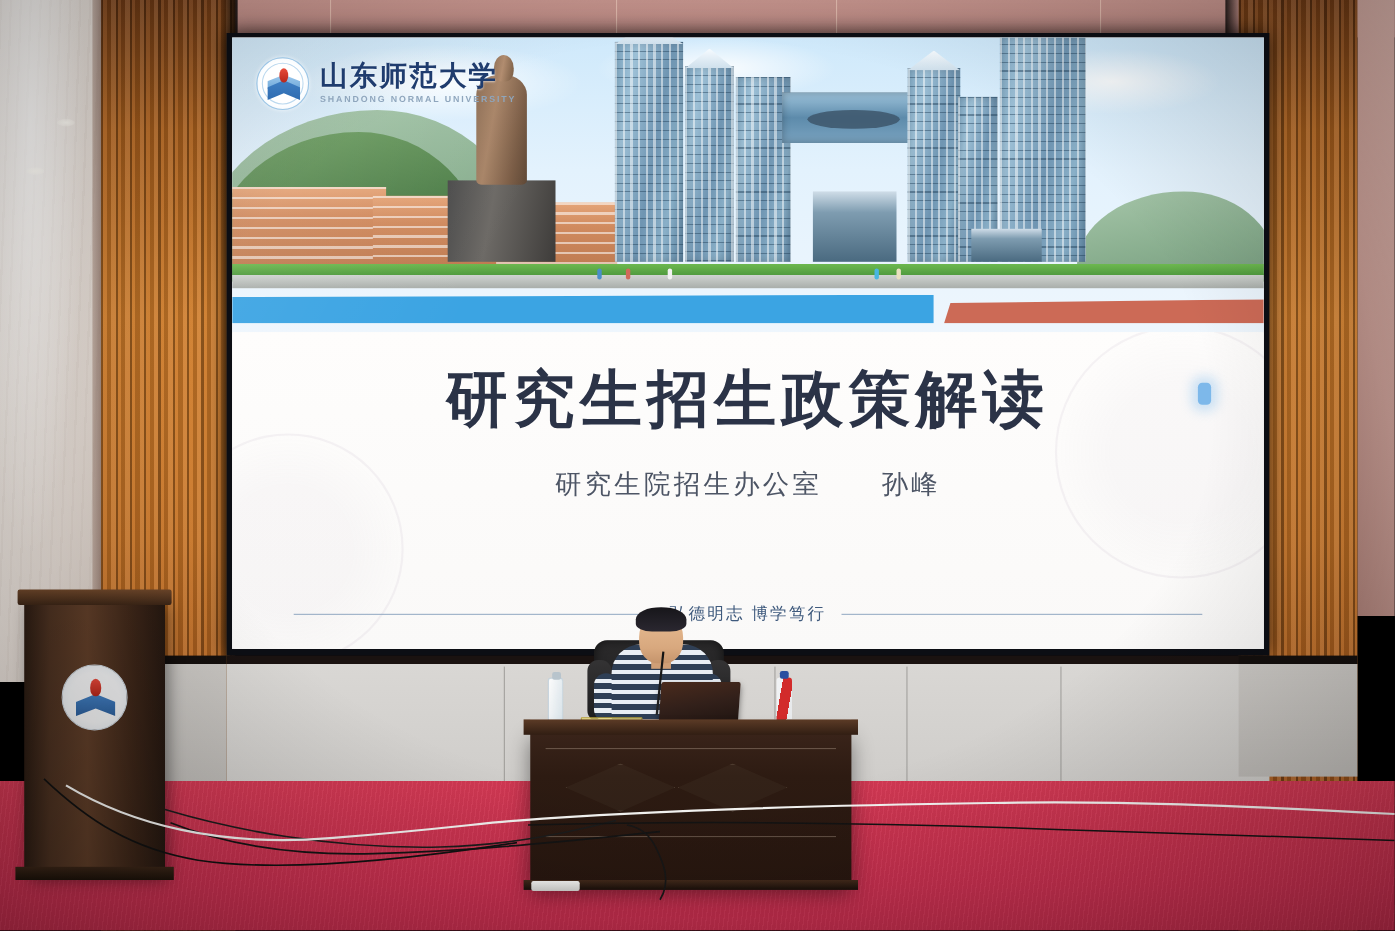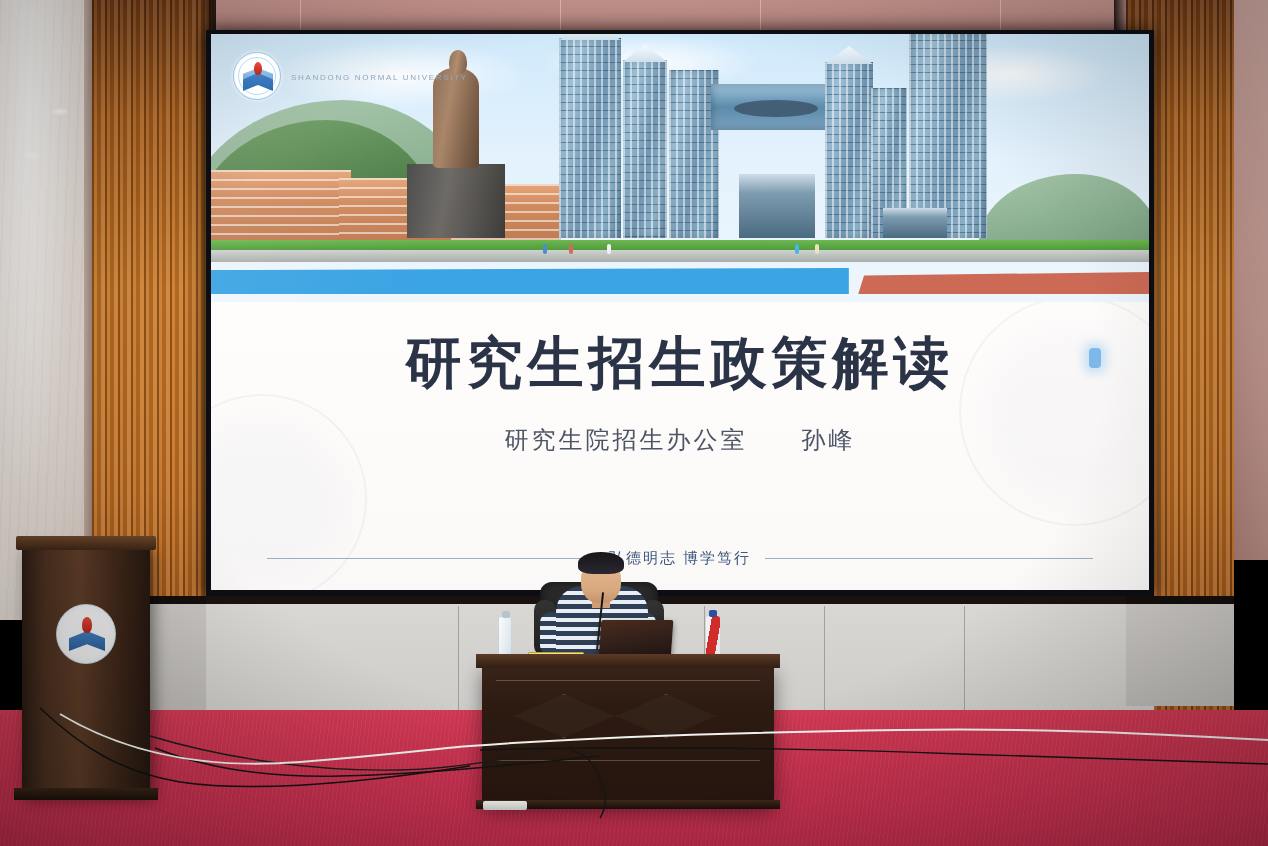--- a/index.html
+++ b/index.html
@@ -218,21 +218,21 @@
     position:absolute; left:20px; top:9px; width:8px; height:13px;
     background:linear-gradient(180deg,#e84b3a,#b8281c);
     border-radius:50% 50% 45% 45%;
   }
   .uni-name{
     font-family:"Liberation Serif", serif;
     color:#1f3c6e; font-size:25px; font-weight:700; letter-spacing:2px;
     line-height:1.05; text-shadow:0 1px 2px rgba(255,255,255,.6);
   }
   .uni-name-en{
-    color:#8fa6bd; font-size:8px; letter-spacing:1.7px; margin-top:3px; font-weight:400;
+    color:#8fa6bd; font-size:8px; letter-spacing:1.7px; margin-top:3px; font-weight:700;
   }
 
   
   .slide-body{
     position:absolute; left:0; top:268px; width:100%; height:288px;
     background:linear-gradient(180deg,#fefdfc 0%,#faf9f8 100%);
     overflow:hidden;
   }
   .watermark{
     position:absolute; border-radius:50%;
@@ -564,20 +564,21 @@
       </div>
 
       <div class="logo-block">
         <div class="emblem">
           <div class="ring2"></div>
           <div class="book2"></div>
           <div class="book"></div>
           <div class="flame"></div>
         </div>
         <div>
+          <div class="uni-name">山东师范大学</div>
           <div class="uni-name-en">SHANDONG NORMAL UNIVERSITY</div>
         </div>
       </div>
     </div>
 
     <div class="slide-body">
       <div class="watermark wm-left"></div>
       <div class="watermark wm-right"></div>
       <div class="blue-dot"></div>
 

